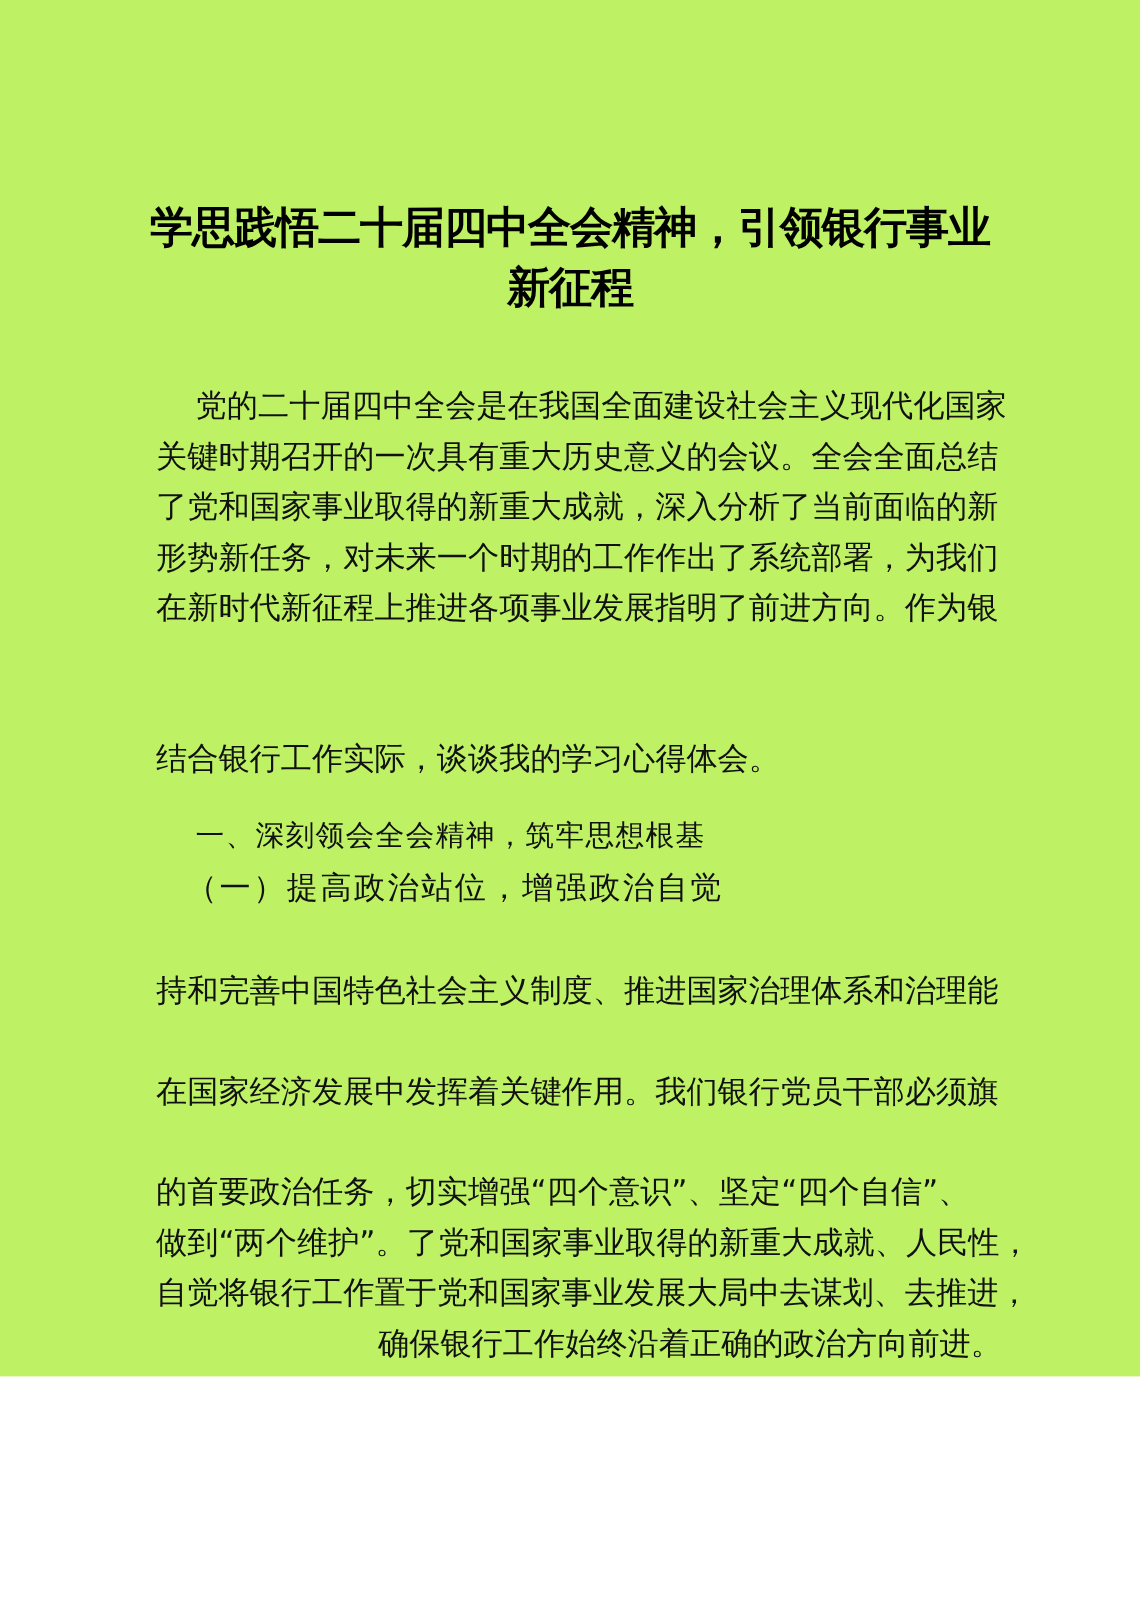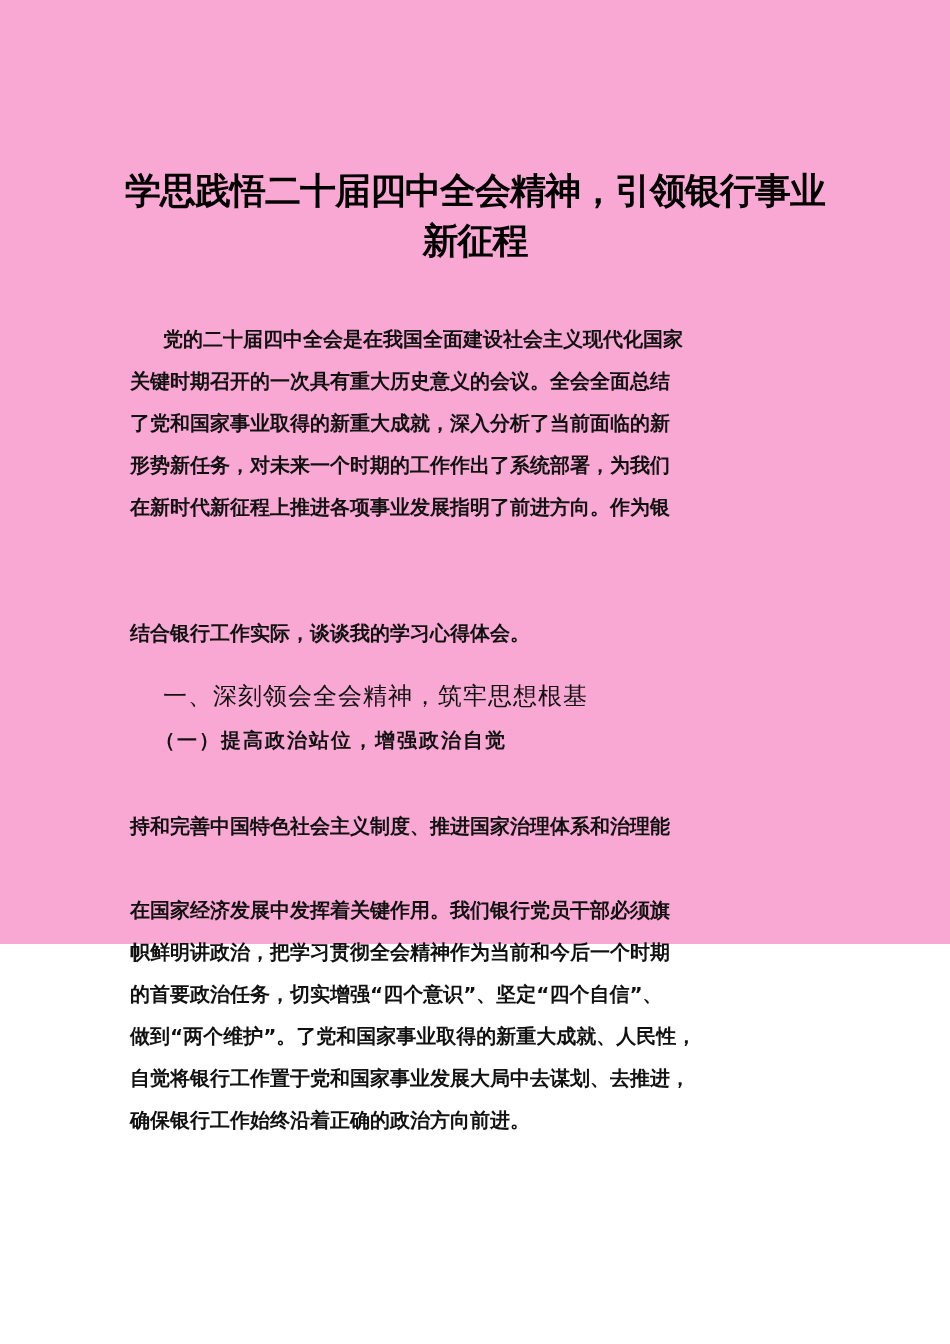--- a/index.html
+++ b/index.html
@@ -1,24 +1,24 @@
 <!DOCTYPE html>
 <html><head>
 <meta charset="utf-8">
 <style>
   html, body { margin:0; padding:0; background:#ffffff; }
   body { width:950px; height:1344px; position:relative; overflow:hidden;
          font-family:"DejaVu Serif", "Liberation Serif", serif; color:#111; }
-  .page { position:absolute; left:0; top:0; width:950px; height:944px; background:#f9a8d4; }
+  .page { position:absolute; left:0; top:0; width:950px; height:1147px; background:#bef264; }
   .title { position:absolute; left:100px; width:750px; text-align:center;
            font-family:"DejaVu Serif", "Liberation Serif", serif; font-weight:bold;
            font-size:36px; letter-spacing:-1px; line-height:44px; color:#000; }
   .line { position:absolute; left:130px; width:705px; height:42px; line-height:42px;
-          font-size:20px; white-space:nowrap; color:#111;
-          font-family:"DejaVu Sans", "Liberation Sans", sans-serif; font-weight:700;
+          font-size:26px; white-space:nowrap; color:#111;
+          font-family:"DejaVu Sans", "Liberation Sans", sans-serif; font-weight:400;
           letter-spacing:8.2px; }
   .heading1 { font-weight:normal; letter-spacing:1px; font-size:24px; }
   .heading2 { letter-spacing:2px; }
 </style>
 </head>
 <body>
 
 <div class="page">
 
   <div class="title" style="top:168px;">学思践悟二十届四中全会精神，引领银行事业</div>
@@ -29,19 +29,18 @@
   <div class="line" style="top: 402px; letter-spacing: 0px;">了党和国家事业取得的新重大成就，深入分析了当前面临的新</div>
   <div class="line" style="top: 444px; letter-spacing: 0px;">形势新任务，对未来一个时期的工作作出了系统部署，为我们</div>
   <div class="line" style="top: 486px; letter-spacing: 0px;">在新时代新征程上推进各项事业发展指明了前进方向。作为银</div>
   <div class="line" style="top: 612px; letter-spacing: 0px;">结合银行工作实际，谈谈我的学习心得体会。</div>
 
   <div class="line heading1" style="top:675px; left:163px;">一、深刻领会全会精神，筑牢思想根基</div>
   <div class="line heading2" style="top:719px; left:155px;">（一）提高政治站位，增强政治自觉</div>
 
   <div class="line" style="top: 805px; letter-spacing: 0px;">持和完善中国特色社会主义制度、推进国家治理体系和治理能</div>
   <div class="line" style="top: 889px; letter-spacing: 0px;">在国家经济发展中发挥着关键作用。我们银行党员干部必须旗</div>
-  <div class="line" style="top: 931px; letter-spacing: 0px;">帜鲜明讲政治，把学习贯彻全会精神作为当前和今后一个时期</div>
   <div class="line" style="top: 973px; letter-spacing: 0px;">的首要政治任务，切实增强“四个意识”、坚定“四个自信”、</div>
   <div class="line" style="top: 1015px; letter-spacing: 0px;">做到“两个维护”。了党和国家事业取得的新重大成就、人民性，</div>
   <div class="line" style="top: 1057px; letter-spacing: 0px;">自觉将银行工作置于党和国家事业发展大局中去谋划、去推进，</div>
-  <div class="line" style="top: 1099px; letter-spacing: 0px;">确保银行工作始终沿着正确的政治方向前进。</div>
+  <div class="line" style="top: 1099px; letter-spacing: 0px; text-align: right;">确保银行工作始终沿着正确的政治方向前进。</div>
 
 </div>
 
 </body></html>

